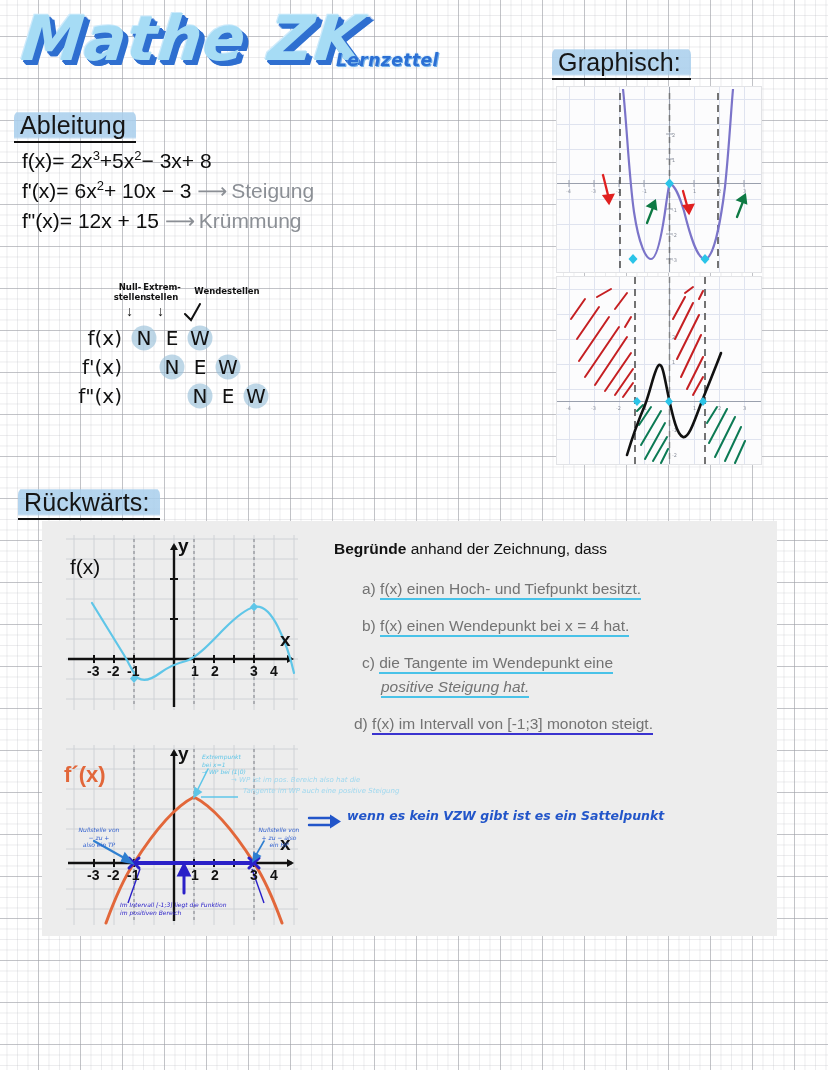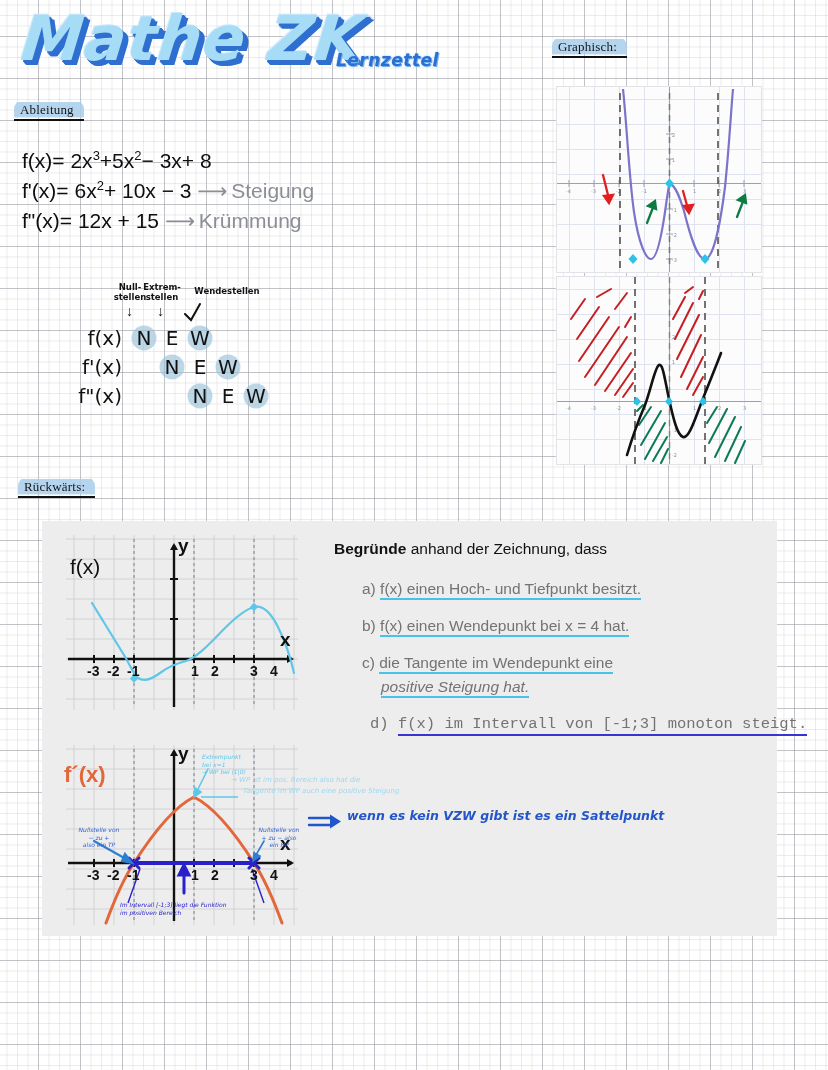--- a/index.html
+++ b/index.html
@@ -35,27 +35,28 @@
     left:336px;top:50px;
     font-family:"DejaVu Sans", sans-serif;
     font-weight:bold;font-size:17px;font-style:italic;
     color:#2b6fd4;
     text-shadow:0 0 2px #8fc4f0,1px 1px 0 #6aa9e6;
     letter-spacing:.5px;
   }
 
   
   .sec-head{
-    font-family:Liberation Serif, serif;
-    font-size:13px;color:#151515;padding:2px 10px 1px 6px;
+    font-family:Liberation Sans, sans-serif;
+    font-size:25px;color:#151515;padding:2px 10px 1px 6px;
     border-bottom:2.2px solid #101010;
     display:inline-block;
     background:linear-gradient(to bottom, rgba(168,206,236,0) 8%, rgba(168,206,236,.85) 12%, rgba(168,206,236,.85) 88%, rgba(168,206,236,0) 95%);
     border-radius:9px 9px 0 0;
     letter-spacing:.2px;
+    margin-top:9px;
   }
 
   
   #formulas{left:22px;top:146px;}
   .fml{
     font-family:Liberation Sans, sans-serif;
     font-size:21px;color:#0e0e0e;line-height:1.42;white-space:nowrap;
   }
   .fml sup{font-size:13px;}
   .gray-note{color:#8b8f95;}
@@ -398,21 +399,21 @@
   <span>b)</span>
   <span class="ul-cyan">f(x) einen Wendepunkt bei x = 4 hat.</span>
 </div>
 <div class="abs q-item" style="left:362px;top:654px;">
   <span>c)</span>
   <span class="ul-cyan">die Tangente im Wendepunkt eine</span>
 </div>
 <div class="abs q-item" style="left:381px;top:678px;font-style:italic;">
   <span class="ul-cyan">positive Steigung hat.</span>
 </div>
-<div class="abs q-item" style="left:370px;top:715px;font-family:Liberation Mono, monospace;">
+<div class="abs q-item" style="left:354px;top:715px;">
   <span>d)</span>
   <span class="ul-blue">f(x) im Intervall von [-1;3] monoton steigt.</span>
 </div>
 
 <div class="abs" style="left:66px;top:745px;width:232px;height:180px;">
   <svg width="232" height="180" viewBox="0 0 232 180">
     <g stroke="#cfd2d6" stroke-width="1">
       <path d="M0 4H232M0 24H232M0 44H232M0 64H232M0 84H232M0 104H232M0 124H232M0 144H232M0 164H232"></path>
       <path d="M8 0V180M28 0V180M48 0V180M68 0V180M88 0V180M108 0V180M128 0V180M148 0V180M168 0V180M188 0V180M208 0V180M228 0V180"></path>
     </g>

